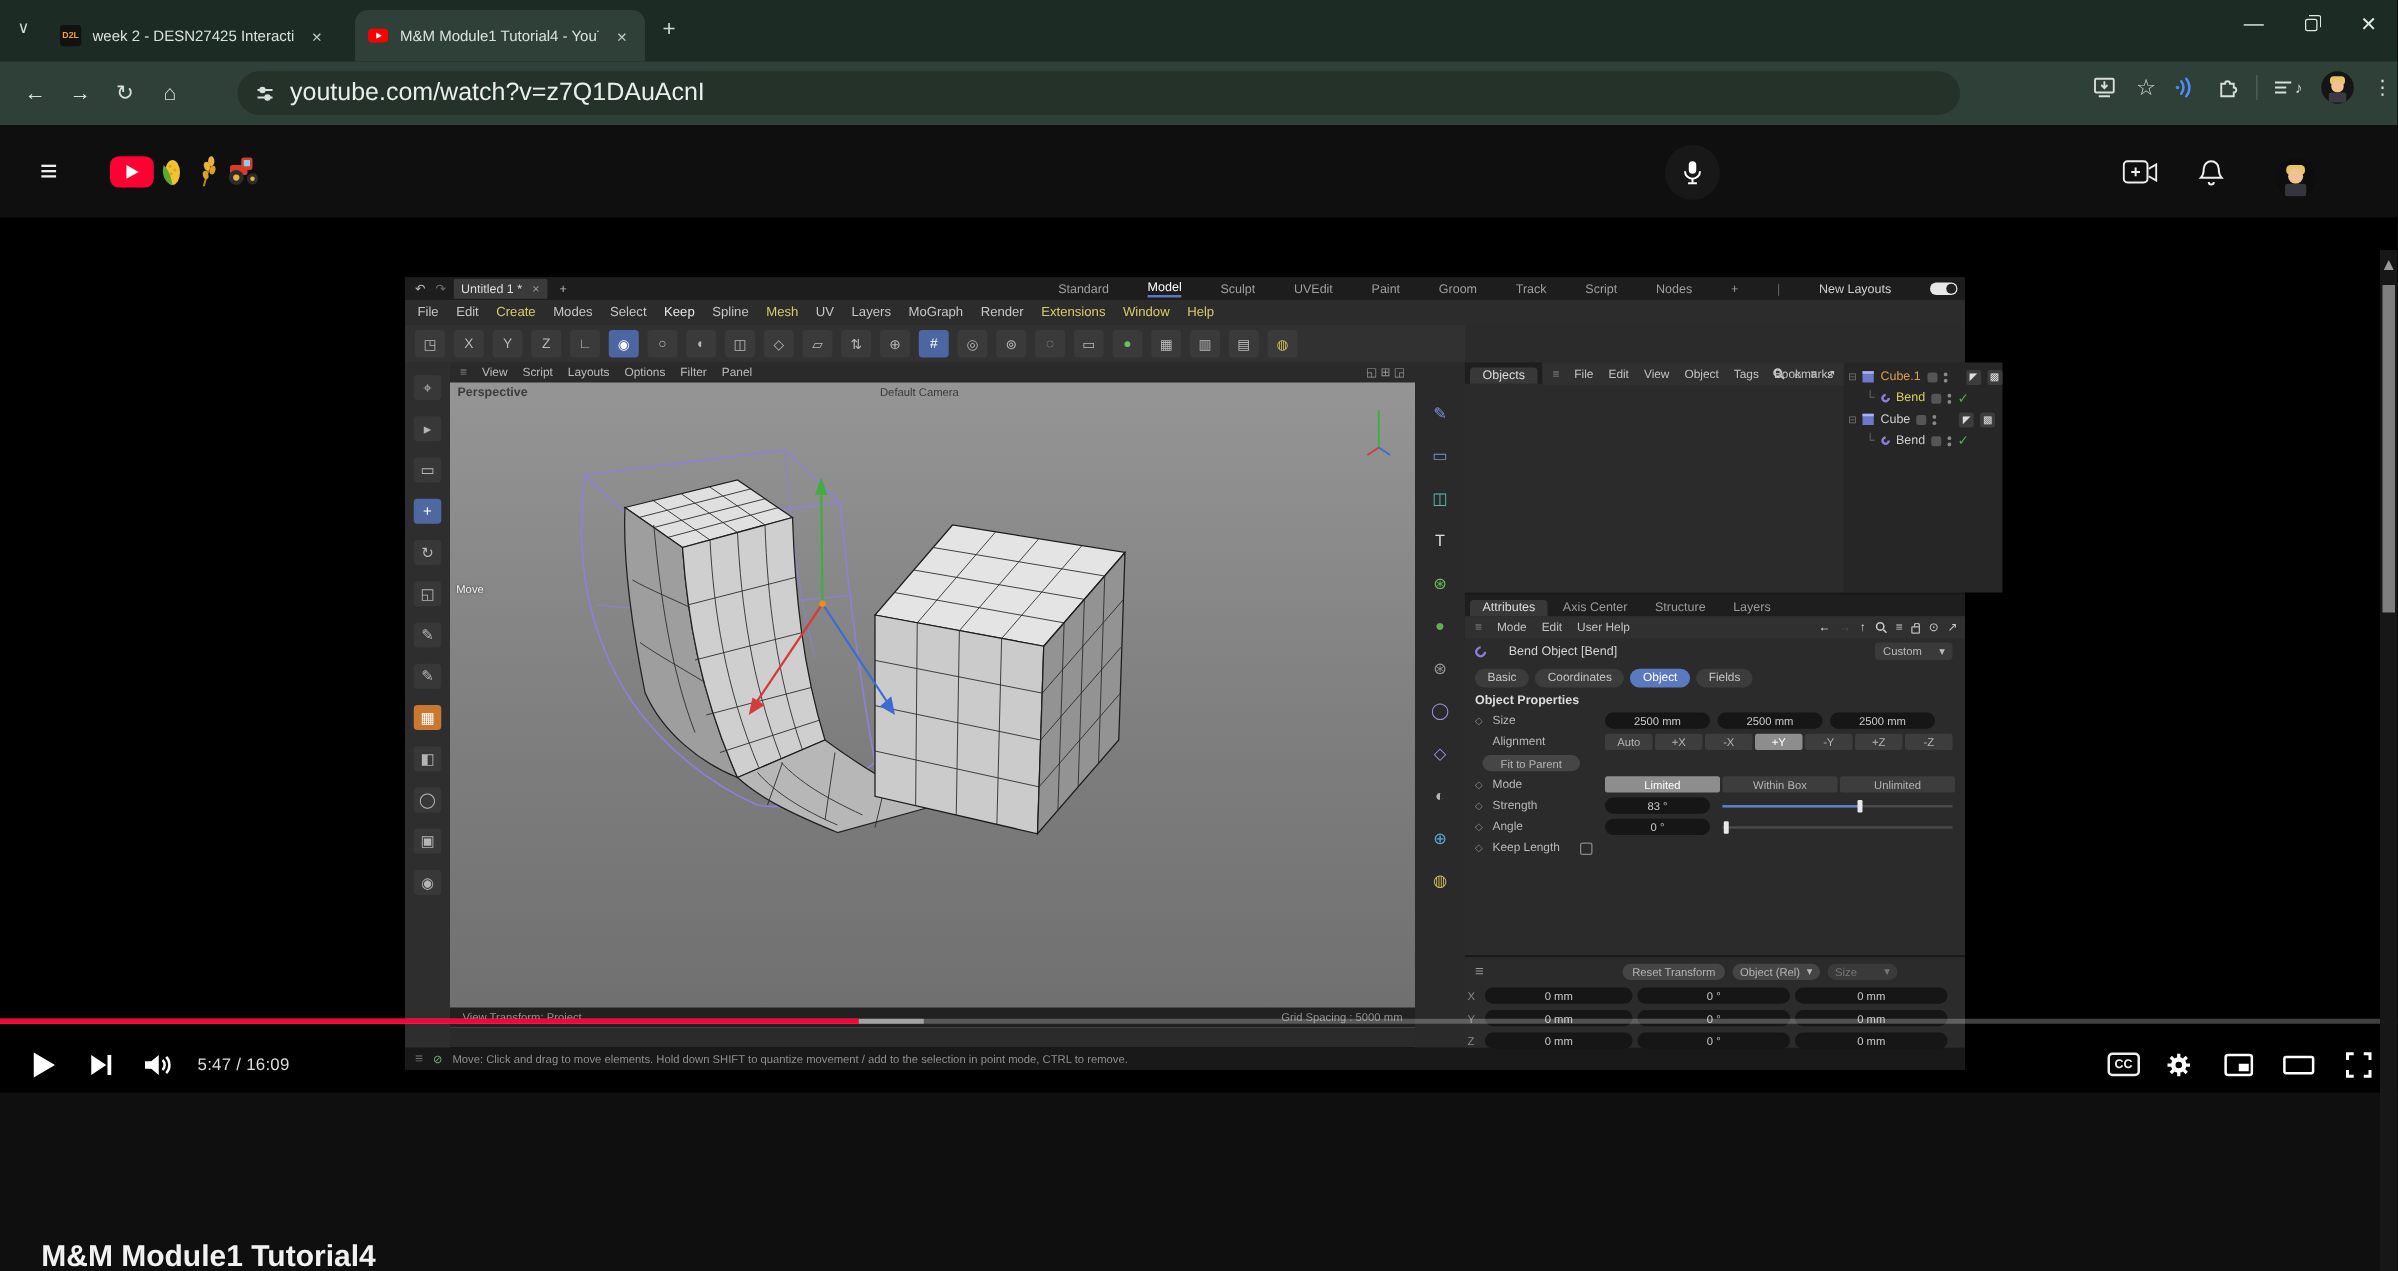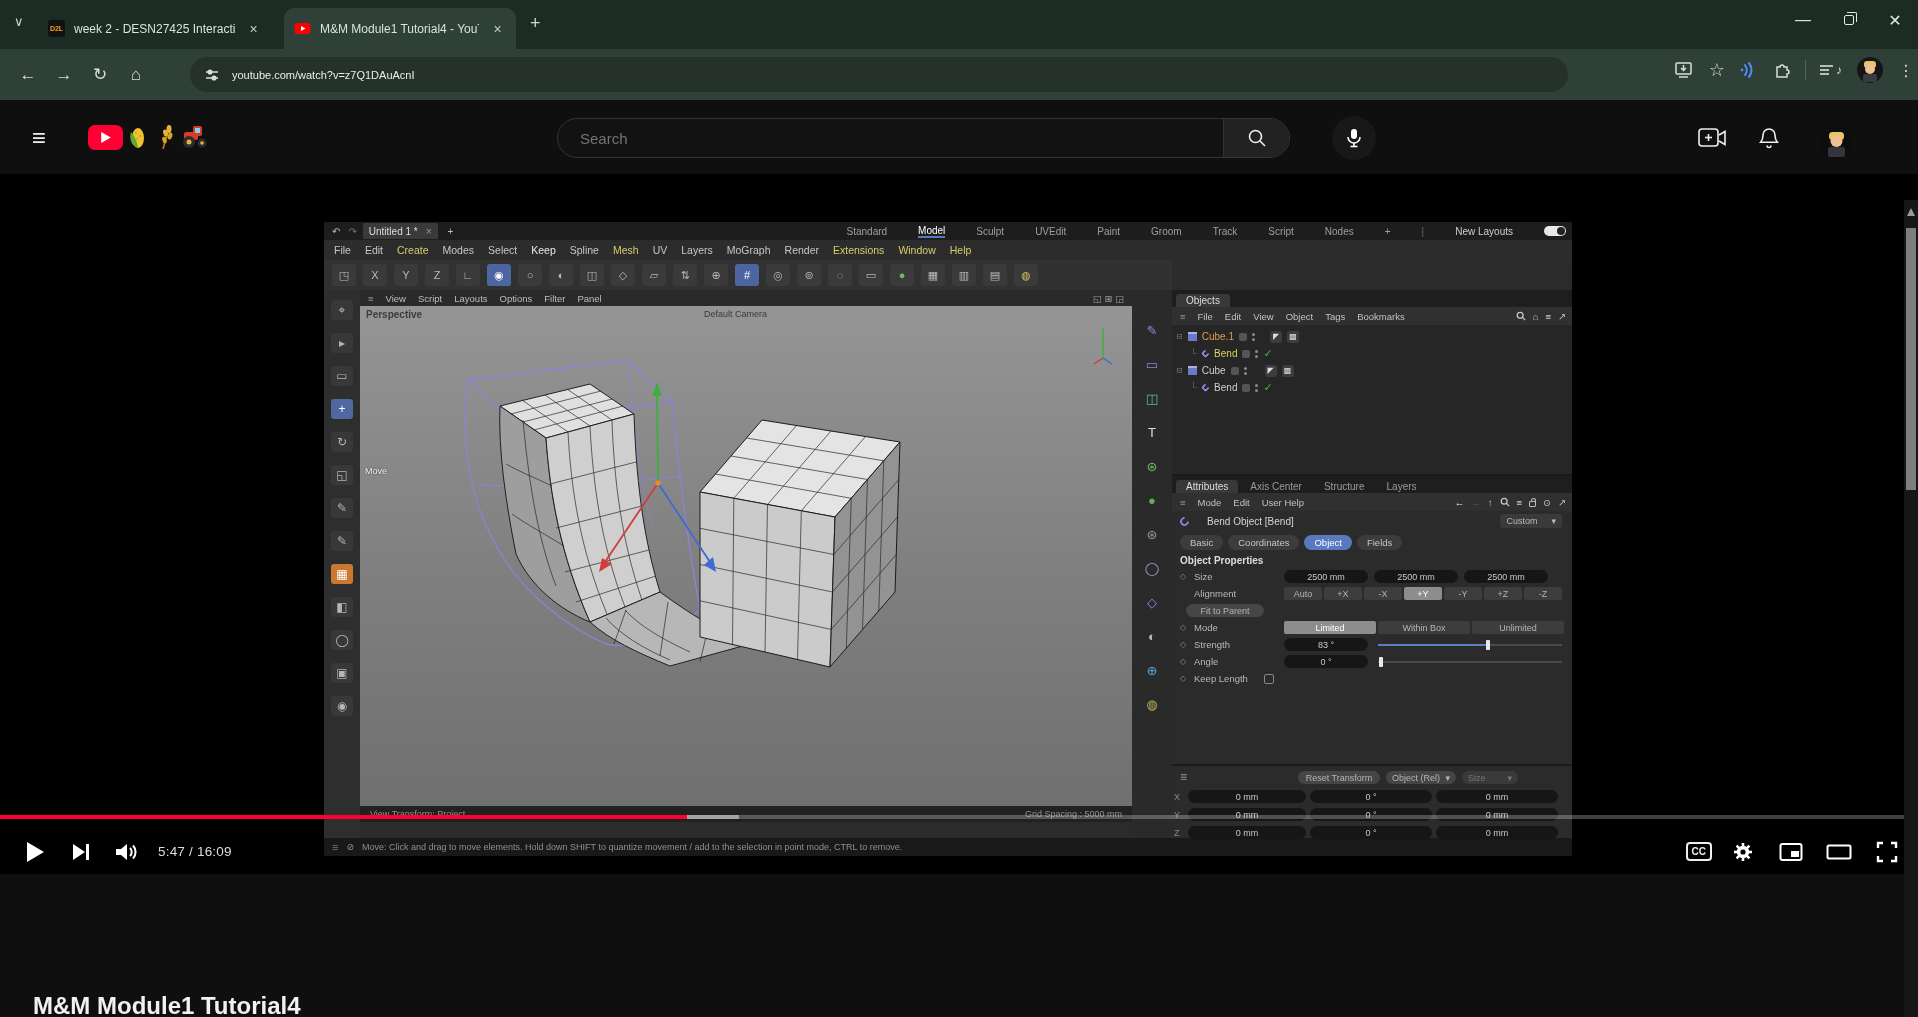--- a/index.html
+++ b/index.html
@@ -16,21 +16,21 @@
     display:flex; align-items:center; padding:0 10px; color:#dbe2dd; font-size:12px; }
   .tab.active { background:#2f4038; }
   .tab .fav { width:17px; height:17px; margin-right:9px; flex:0 0 auto; }
   .tab .x { margin-left:10px; color:#c4ccc7; font-size:14px; width:18px; text-align:center; }
   .tablabel { width:170px; overflow:hidden; white-space:nowrap; }
   .toolbar { position:relative; width:1918px; height:51px; background:#2f4038;
     display:flex; align-items:center; color:#dde4df; }
   .navbtn { width:36px; text-align:center; font-size:17px; color:#d7dfda; }
   .omnibox { position:absolute; left:190px; top:8px; width:1378px; height:35px;
     background:#24322a; border-radius:18px; display:flex; align-items:center; color:#e6ebe7; }
-  .omni-url { font-size:11px; color:#e9eeea; }
+  .omni-url { font-size:20px; color:#e9eeea; }
   .winbtn { width:46px; height:38px; display:flex; align-items:center; justify-content:center; color:#e3e8e4; }
   .restore { width:10px; height:10px; border:1px solid #e3e8e4; border-radius:2px; position:relative; }
   .restore:before { content:""; position:absolute; left:2px; top:-4px; width:9px; height:9px;
     border-top:1px solid #e3e8e4; border-right:1px solid #e3e8e4; border-radius:0 2px 0 0; }
 
   
   .masthead { position:relative; width:1918px; height:74px; background:#0f0f0f; }
   .ytlogo-btn { width:35px; height:25px; background:#f03; border-radius:7px;
     display:flex; align-items:center; justify-content:center; }
   .searchpill { position:absolute; left:557px; top:18px; width:733px; height:40px;
@@ -254,29 +254,20 @@
             <rect x="3" y="8" width="14" height="8" rx="2" fill="#d83b2a"></rect>
             <rect x="12" y="2" width="9" height="10" rx="2" fill="#d83b2a"></rect>
             <rect x="14" y="4" width="5" height="5" fill="#7fd4ea"></rect>
             <circle cx="8" cy="18" r="6" fill="#2c2c2c"></circle>
             <circle cx="8" cy="18" r="2.5" fill="#e8b33c"></circle>
             <circle cx="21" cy="19" r="4.5" fill="#2c2c2c"></circle>
             <circle cx="21" cy="19" r="1.8" fill="#e8b33c"></circle>
           </svg>
       </span>
     </div>
-    <div class="searchpill">
-      <input placeholder="Search" style="">
-      <div class="searchbtn">
-        <svg width="20" height="20" viewBox="0 0 20 20" fill="none" stroke="#eee" stroke-width="1.6">
-            <circle cx="8.5" cy="8.5" r="6"></circle>
-            <line x1="13" y1="13" x2="18" y2="18"></line>
-          </svg>
-      </div>
-    </div>
     <div class="micbtn">
       <svg width="18" height="20" viewBox="0 0 18 20" fill="none" stroke="#fff" stroke-width="1.6">
         <rect x="6" y="1" width="6" height="10" rx="3" fill="#fff" stroke="none"></rect>
           <path d="M3 9 a6 6 0 0 0 12 0"></path>
           <line x1="9" y1="15" x2="9" y2="18"></line>
           <line x1="5.5" y1="18.5" x2="12.5" y2="18.5"></line>
       </svg>
     </div>
     <div class="a" style="left:1698px;top:28px;">
       <svg width="28" height="20" viewBox="0 0 28 20" fill="none" stroke="#eee" stroke-width="1.6">
@@ -486,21 +477,21 @@
           <span class="mt" style="color:#999;">⊛</span>
           <span class="mt" style="color:#9a8fe0;">◯</span>
           <span class="mt" style="color:#9a8fe0;">◇</span>
           <span class="mt" style="color:#bbb;">◐</span>
           <span class="mt" style="color:#57a8d8;">⊕</span>
           <span class="mt" style="color:#c8b860;">◍</span>
         </div>
 
         <div class="rcol">
 
-          <div style="height:184px;display:flex;flex-direction:column;">
+          <div style="height:184px;display:flex;flex-direction:row;">
             <div class="ptabbar">
                 <span class="ptab active">Objects</span>
               </div>
             <div class="pmenu">
               <span style="color:#888;">≡</span>
               <span>File</span>
               <span>Edit</span>
               <span>View</span>
               <span>Object</span>
               <span>Tags</span>

